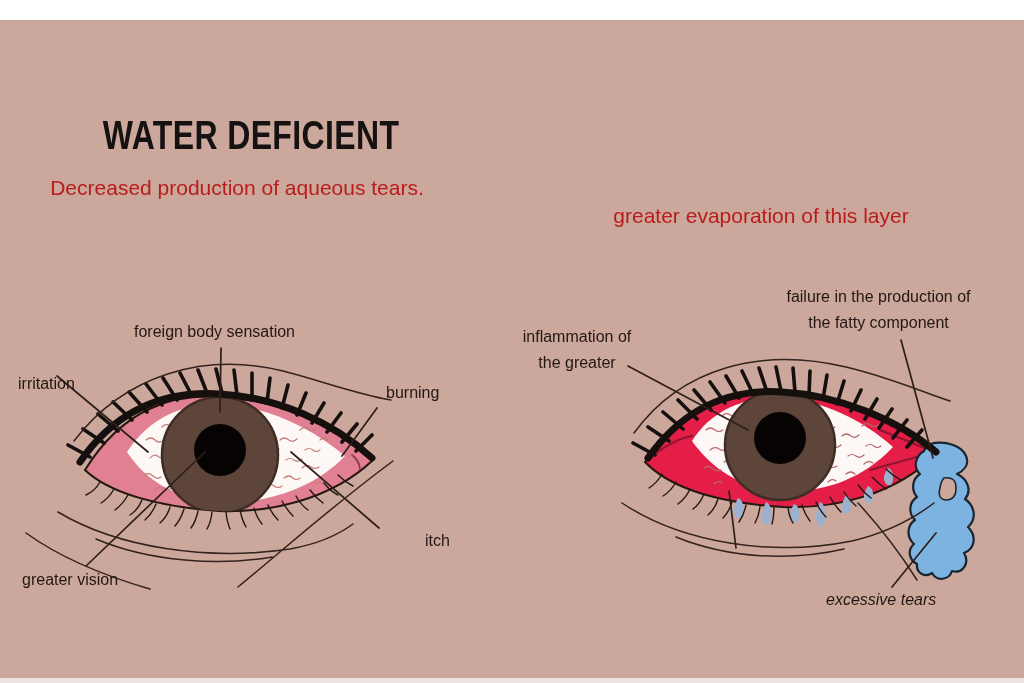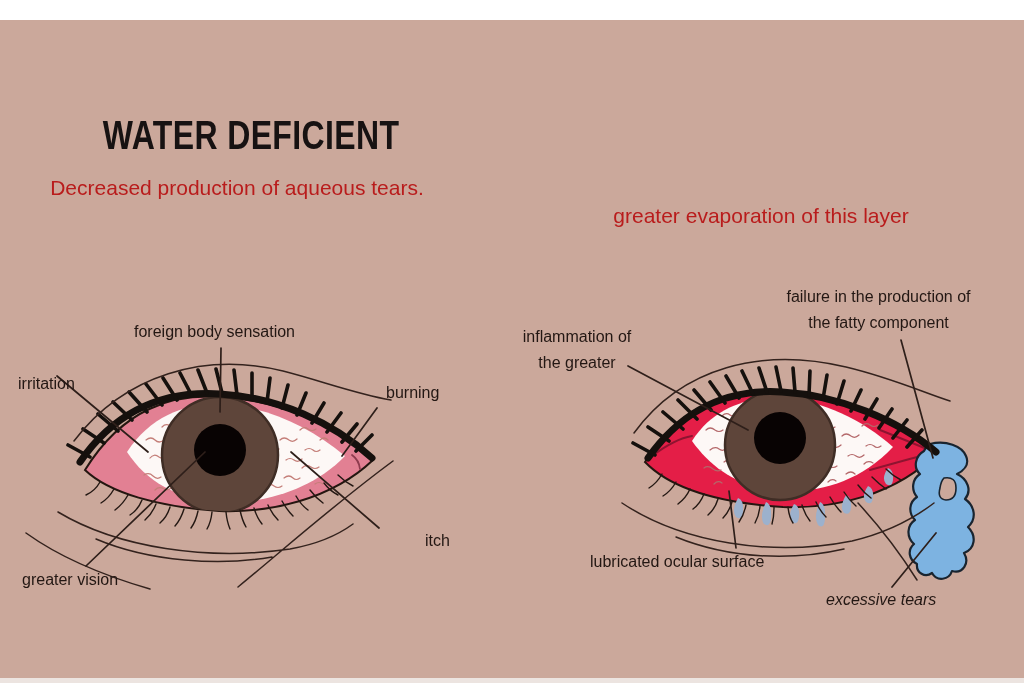--- a/index.html
+++ b/index.html
@@ -84,15 +84,14 @@
   <div class="lbl" style="left:22px;top:567px;">greater vision</div>
 
   <div class="lbl lbl-center" style="left:497px;top:324px;width:160px;">
     <div>inflammation of</div>
     <div>the greater</div>
   </div>
   <div class="lbl lbl-center" style="left:756px;top:284px;width:245px;">
     <div>failure in the production of</div>
     <div>the fatty component</div>
   </div>
-  <div class="lbl" style="left:590px;top:549px;">lubricated ocular surface</div>
   <div class="lbl" style="left:826px;top:587px;font-style:italic;">excessive tears</div>
 </div>
 
 </body></html>

